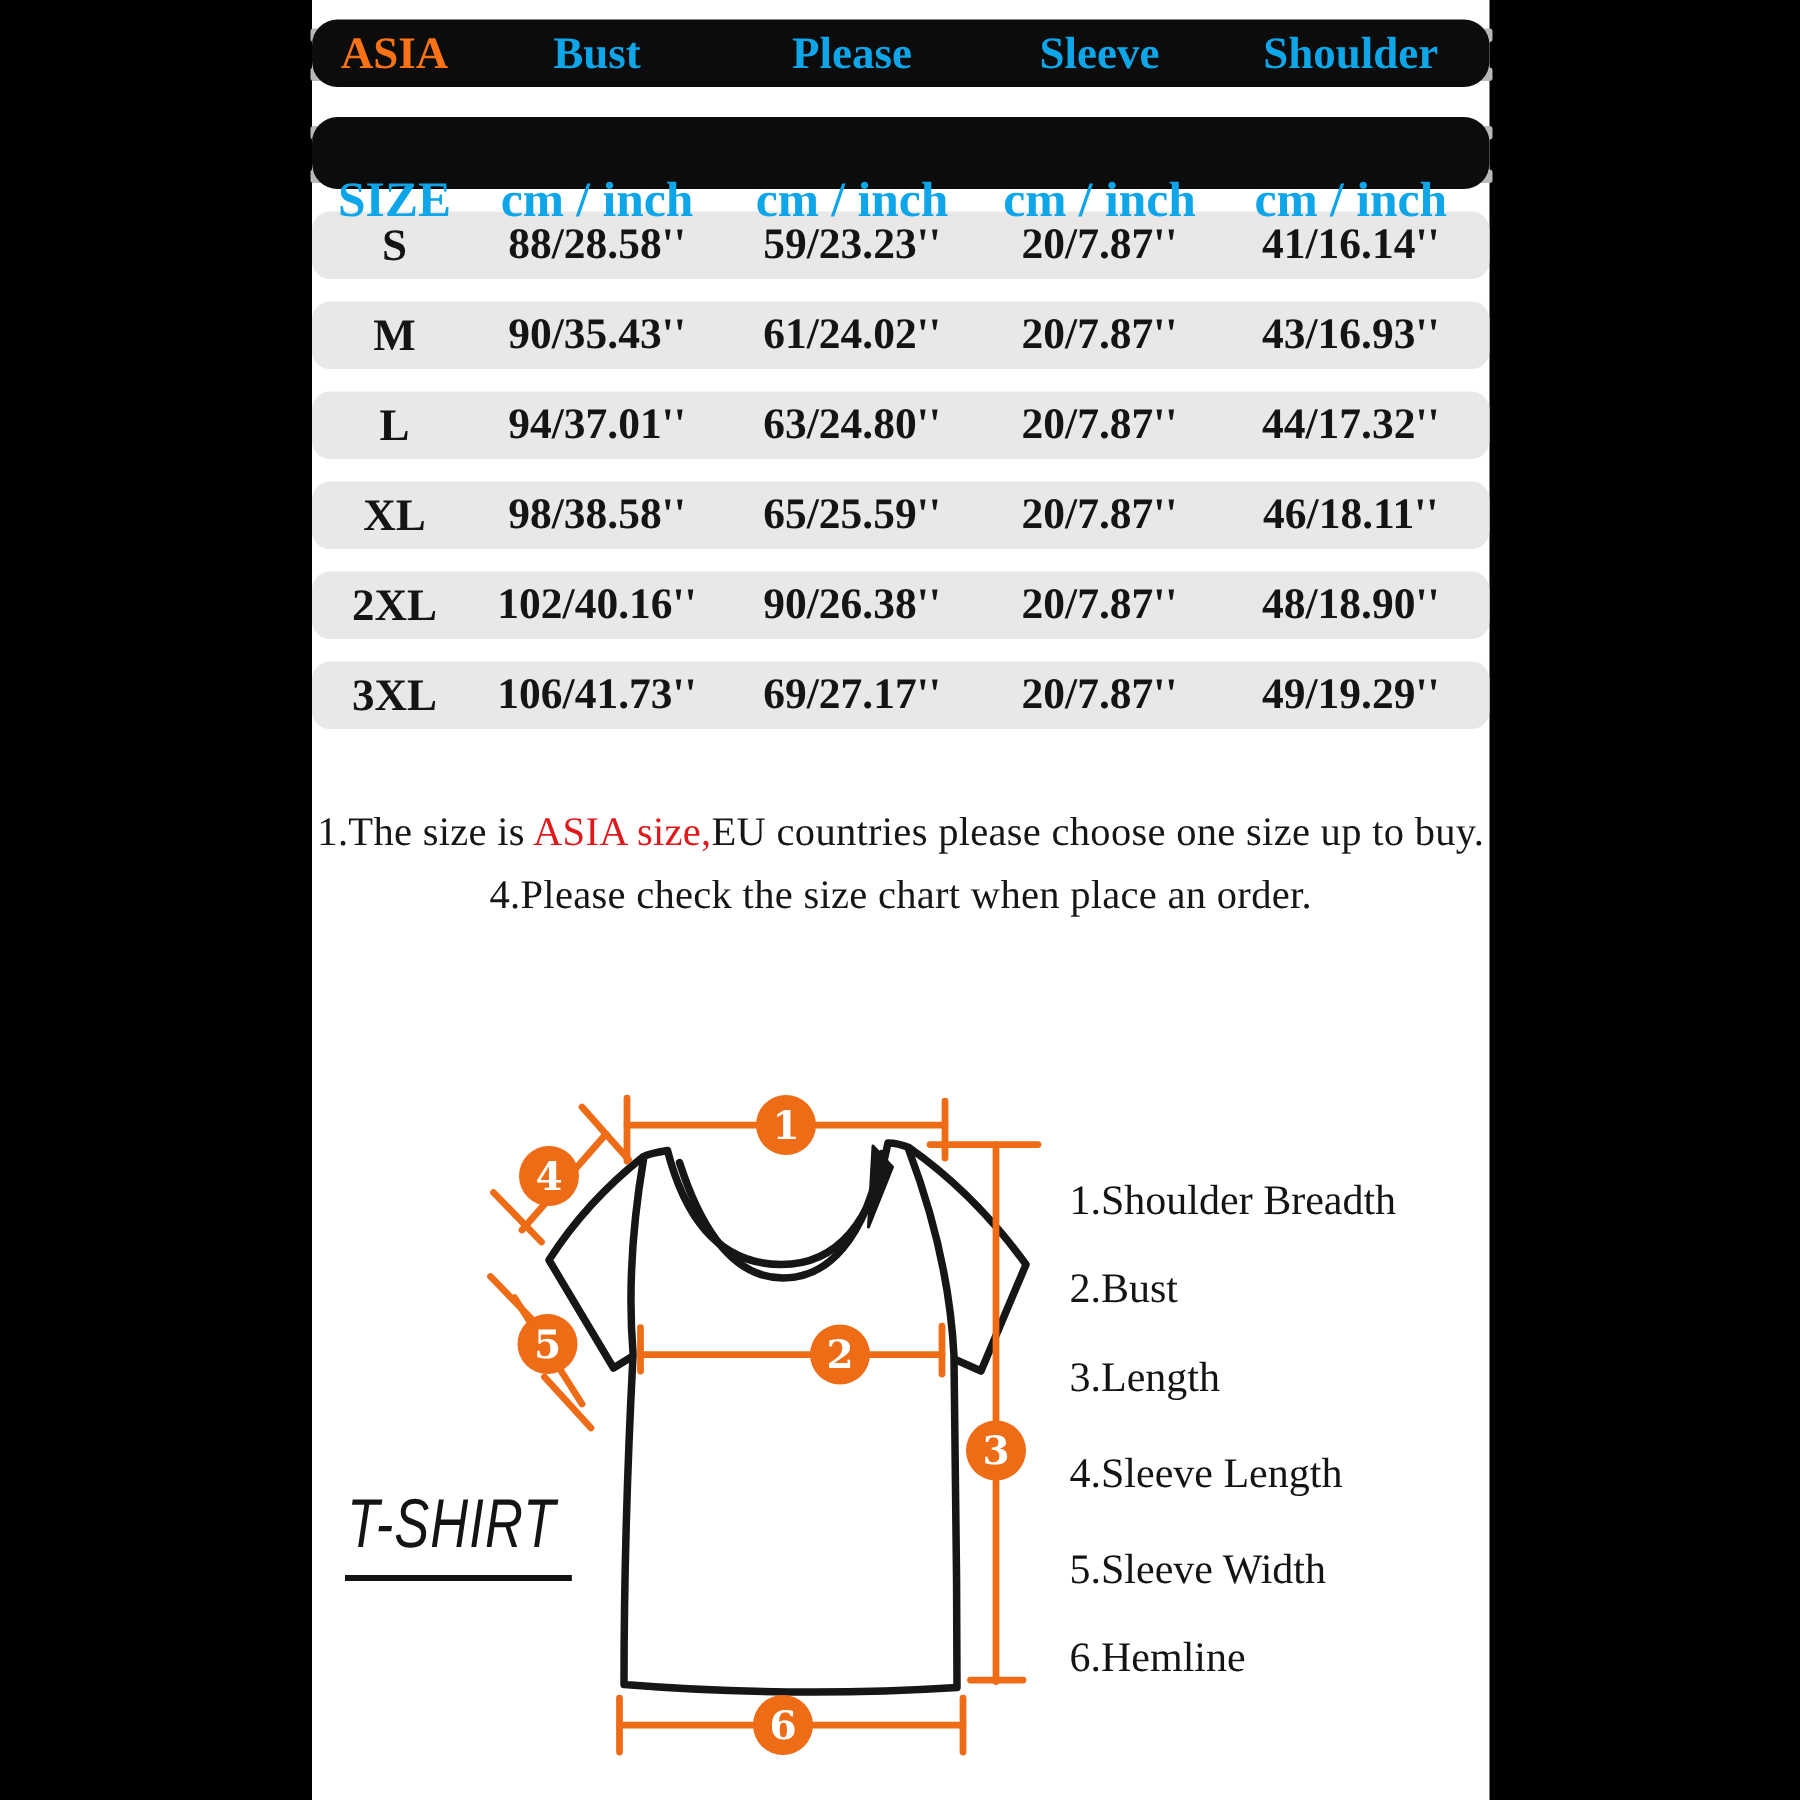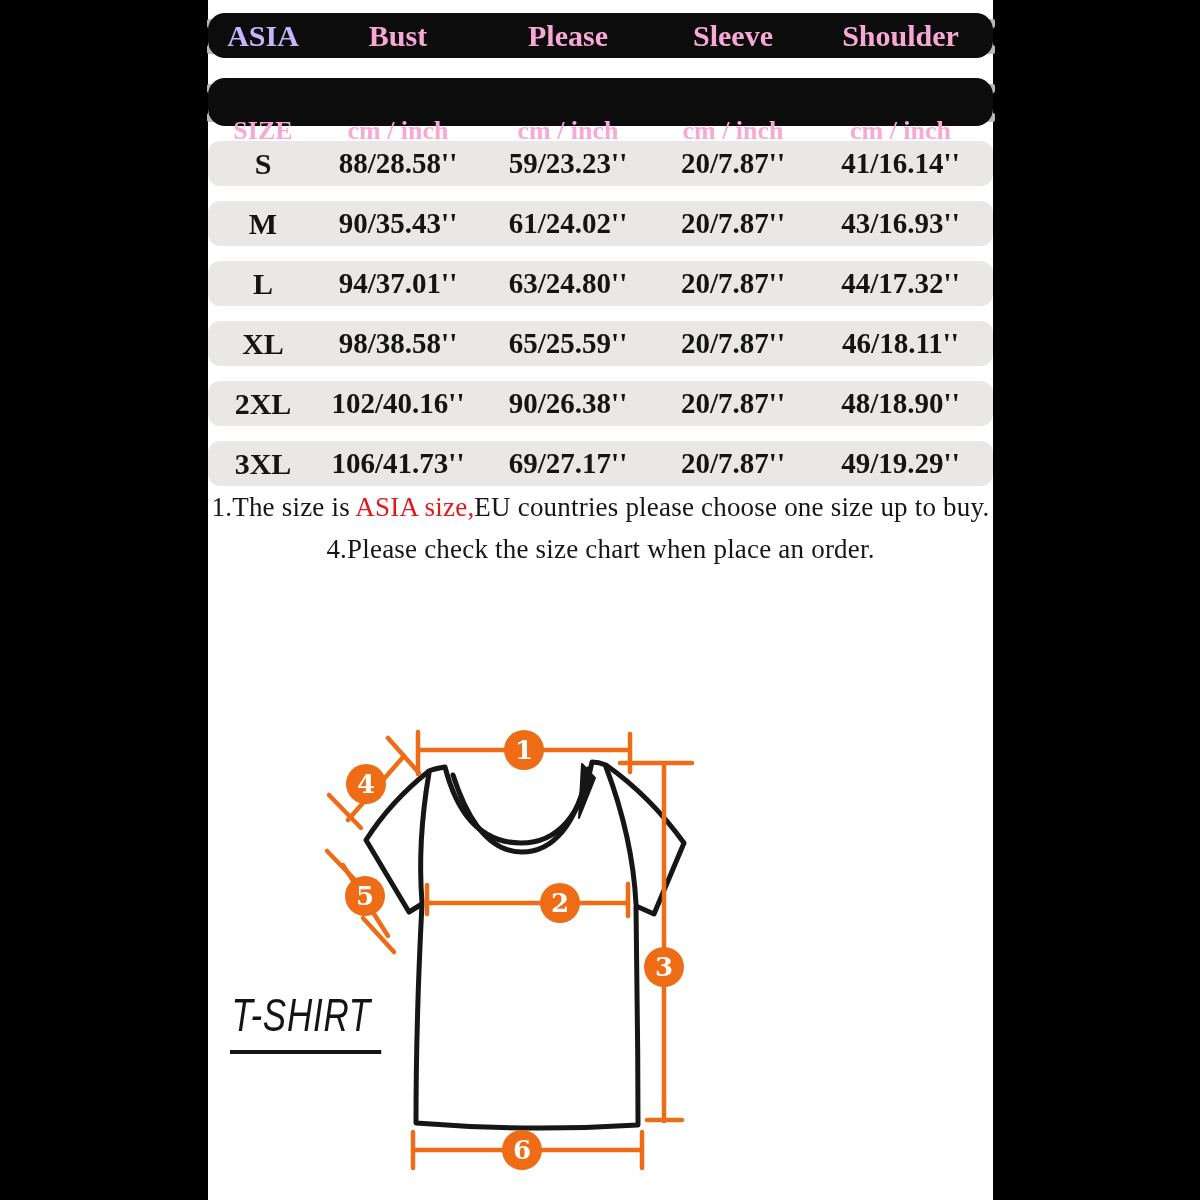--- a/index.html
+++ b/index.html
@@ -16,32 +16,32 @@
   .bar2{height:48px;margin-top:20px;}
   .notch{position:absolute;width:11px;height:9px;background:#b8b8b8;border-radius:2px;z-index:0;}
   .notch.tl{left:-1px;top:6px;}
   .notch.bl{left:-1px;bottom:4px;}
   .notch.tr{right:-2px;top:6px;}
   .notch.br{right:-2px;bottom:4px;}
   .bar-inner{
     position:relative;z-index:1;height:100%;background:#0c0c0c;border-radius:17px;
     display:grid;grid-template-columns:110px 160px 180px 150px 185px;align-items:center;
   }
-  .bar-cell{color:#f9a8d4;text-align:center;font-weight:700;font-size:30px;line-height:1;}
-  .bar-cell.asia{color:#c4b5fd;text-align:center;}
-  .bar2 .bar-cell{font-size:26px;margin-top:40px;}
+  .bar-cell{color:#0ea5e9;text-align:center;font-weight:700;font-size:30px;line-height:1;}
+  .bar-cell.asia{color:#f97316;text-align:center;}
+  .bar2 .bar-cell{font-size:33px;margin-top:40px;}
   
   .row{
     height:45px;margin-top:15px;background:#e9e8e6;border-radius:12px;
     display:grid;grid-template-columns:110px 160px 180px 150px 185px;align-items:center;
   }
   .cell{text-align:center;color:#141414;font-size:29px;font-weight:600;line-height:1;}
   .cell.size{font-size:30px;}
   
-  .notes{}
+  .notes{margin-top:47px;}
   .note{
     text-align:center;font-size:27px;color:#161616;line-height:42px;
     font-weight:500;letter-spacing:.2px;
   }
   .note .red{color:#e0191d;}
   
   .diagram{position:absolute;left:0;top:700px;width:785px;height:500px;}
   .diagram svg{position:absolute;left:0;top:0;}
   .tshirt-label{
     position:absolute;left:22px;top:288px;
@@ -211,15 +211,23 @@
         <text x="352" y="212" class="marker-num">2</text>
         <circle cx="456" cy="267" r="20" fill="#ed6c15"></circle>
         <text x="456" y="276" class="marker-num">3</text>
         <circle cx="314" cy="450" r="20" fill="#ed6c15"></circle>
         <text x="314" y="459" class="marker-num">6</text>
       </g>
     </svg>
 
     <div class="tshirt-label">T-SHIRT</div>
 
+    <ul class="legend">
+      <li>1.Shoulder Breadth</li>
+      <li>2.Bust</li>
+      <li>3.Length</li>
+      <li>4.Sleeve Length</li>
+      <li>5.Sleeve Width</li>
+      <li>6.Hemline</li>
+    </ul>
   </div>
 
 </div>
 
 </body></html>

